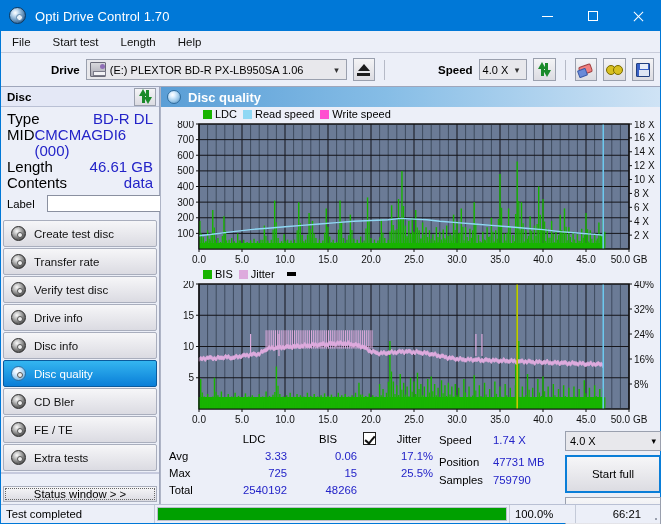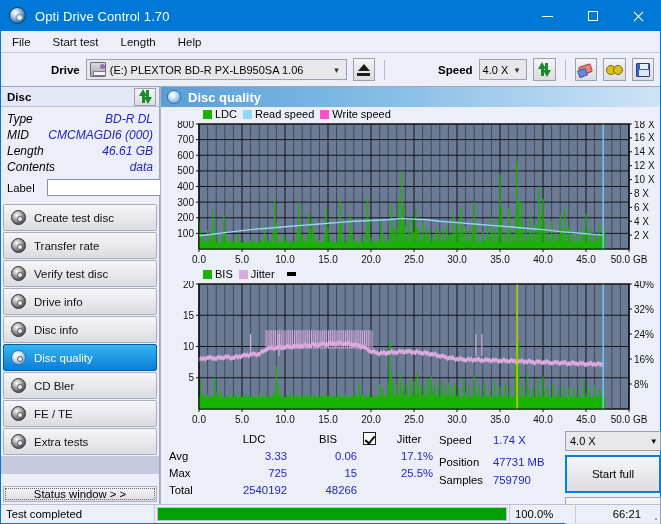--- a/index.html
+++ b/index.html
@@ -85,21 +85,21 @@
   .body { flex:1 1 auto; display:flex; min-height:0; }
   .sidebar { width:159px; flex:0 0 159px; background:#eceff8; display:flex;
              flex-direction:column; border-right:1px solid #9fa6bb; }
   .disc-header { height:20px; background:#e4e8f6; border-bottom:1px solid #b9c0d4;
                  display:flex; align-items:center; padding:0 3px 0 6px; }
   .disc-header .t { font-weight:bold; font-size:11.5px; }
   .disc-header .btn { margin-left:auto; width:22px; height:18px;
         background:linear-gradient(#f4f4f6,#dcdce2); border:1px solid #9aa0ae;
         display:flex; align-items:center; justify-content:center; }
   .discinfo { padding:4px 6px 4px 6px; background:#eceff8; }
-  .row { display:flex; justify-content:space-between; line-height:16px; font-size:12px;font-style:italic; }
+  .row { display:flex; justify-content:space-between; line-height:16px; font-size:15px; }
   .row .k { color:#000; }
   .row .v { color:#2323c8; }
   .labelrow { display:flex; align-items:center; gap:12px; margin-top:3px; }
   .labelrow .k { width:34px; font-size:11.3px; }
   .label-input { flex:1; height:17px; background:#fff; border:1px solid #8a90a0; }
   .cdbtn { width:21px; height:19px; background:linear-gradient(#f4f4f6,#dcdce2);
            border:1px solid #9aa0ae; display:flex; align-items:center; justify-content:center; }
   .cd-gold { width:14px;height:14px;border-radius:50%;
     background:radial-gradient(circle at 40% 35%, #fffbe0 0%, #e8d878 35%, #c9b43e 70%, #9b8820 100%);
     border:1px solid #7d6b16; position:relative; }

